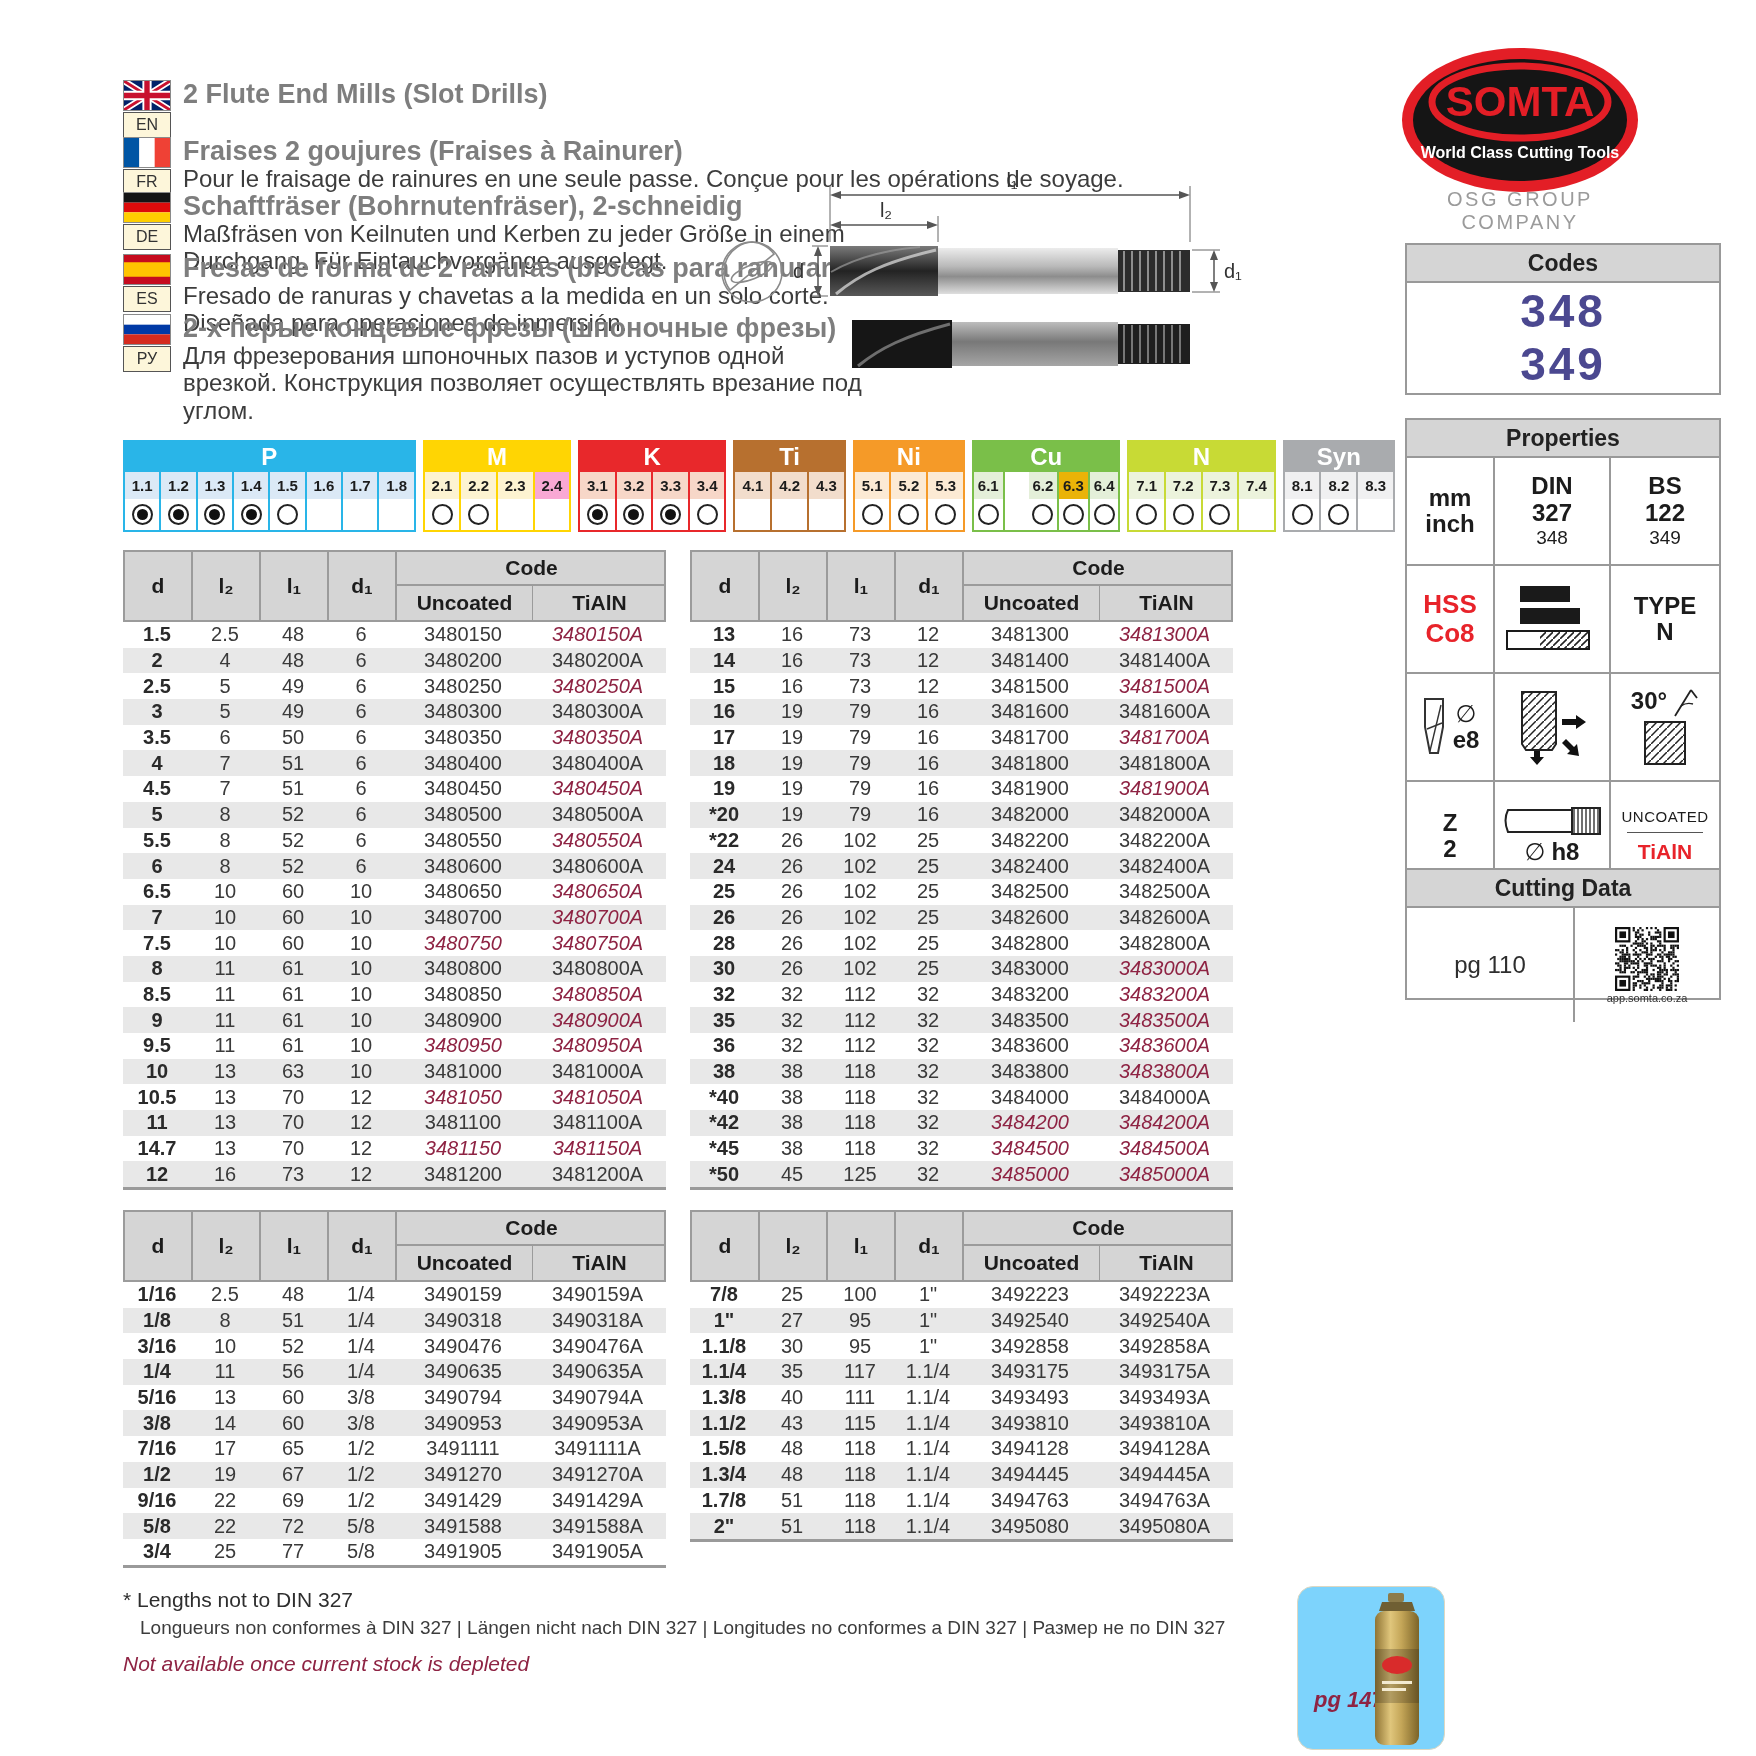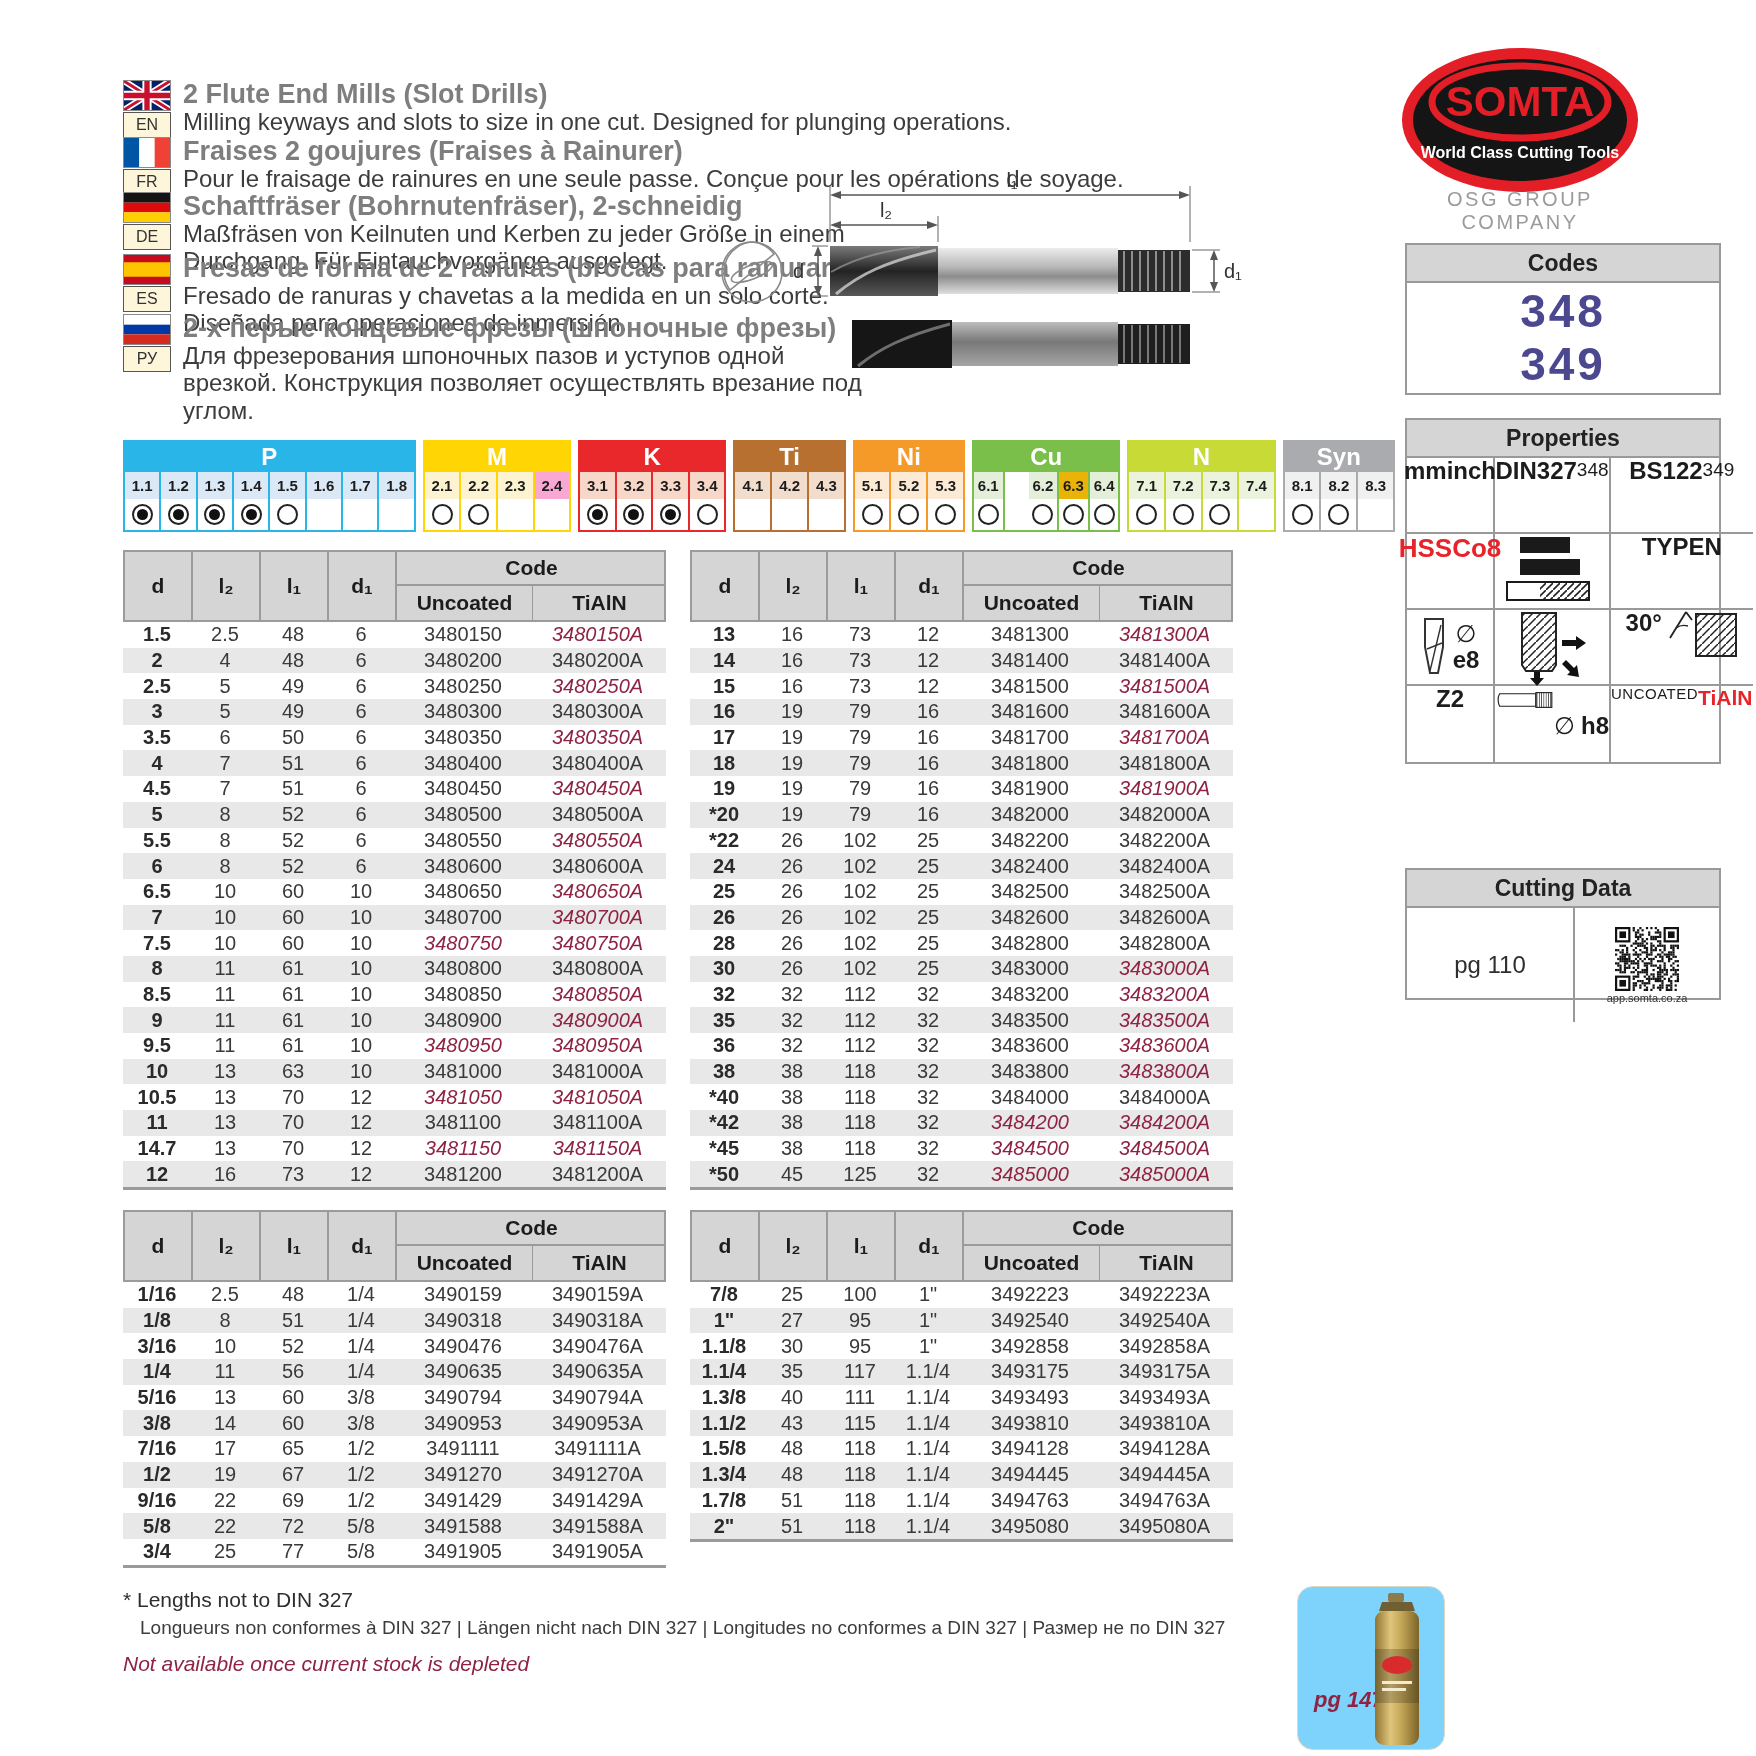--- a/index.html
+++ b/index.html
@@ -43,22 +43,22 @@
   .band-num{height:27px;display:flex;align-items:center;justify-content:center;
             font-size:15px;font-weight:bold;color:#1c1c1c}
   .band-radio{flex:1;background:#fff;display:flex;align-items:center;justify-content:center}
   .radio{width:21px;height:21px;border:2px solid #222;border-radius:50%;background:#fff;
          display:flex;align-items:center;justify-content:center}
   .radio.filled::after{content:'';width:11px;height:11px;border-radius:50%;background:#111}
 
   
   .pbox{top:418px}
   .pgrid{display:grid;grid-template-columns:88px 116px 1fr}
-  .pcell{border-right:2px solid #999;border-bottom:2px solid #999;height:76px;display:flex;
-         flex-direction:row;justify-content:center;text-align:center;line-height:1.1}
+  .pcell{border-right:2px solid #999;border-bottom:2px solid #999;height:108px;display:flex;
+         flex-direction:column;align-items:center;justify-content:center;text-align:center;line-height:1.1}
   .pcell.last{border-right:none}
   .pcell.bot{border-bottom:none}
   .pbig{font-size:24px;font-weight:bold;color:#1c1c1c}
   .psm{font-size:19px;color:#1c1c1c;margin-top:2px}
   .pred{color:#e8232a;font-size:26px;font-weight:bold}
   .prow{display:flex;align-items:center;gap:6px}
   .pdia{font-size:24px;color:#1c1c1c}
   .uncd{font-size:15px;color:#1c1c1c;letter-spacing:.5px}
   .tialn-red{color:#e8232a;font-size:21px;font-weight:bold}
   .pdiv{width:70%;border-top:1px solid #555;margin:7px 0}
@@ -116,21 +116,20 @@
             <path d="M0,0 L60,36 M60,0 L0,36" stroke="#fff" stroke-width="8"></path>
             <path d="M0,0 L60,36 M60,0 L0,36" stroke="#C8102E" stroke-width="3.5"></path>
             <path d="M30,0 V36 M0,18 H60" stroke="#fff" stroke-width="12"></path>
             <path d="M30,0 V36 M0,18 H60" stroke="#C8102E" stroke-width="7"></path>
           </svg>
       </div>
       <div class="langcode">EN</div>
     </div>
     <div class="ltext">
       <div class="ltitle">2 Flute End Mills (Slot Drills)</div>
-      <div class="ldesc">Milling keyways and slots to size in one cut. Designed for plunging operations.</div>
     </div>
   </div>
 
   <div class="lang" style="top:137px">
     <div class="flagcol">
       <div class="flag">
         <svg viewBox="0 0 60 36" preserveAspectRatio="none">
             <rect width="20" height="36" fill="#0055A4"></rect>
             <rect x="20" width="20" height="36" fill="#fff"></rect>
             <rect x="40" width="20" height="36" fill="#EF4135"></rect>

